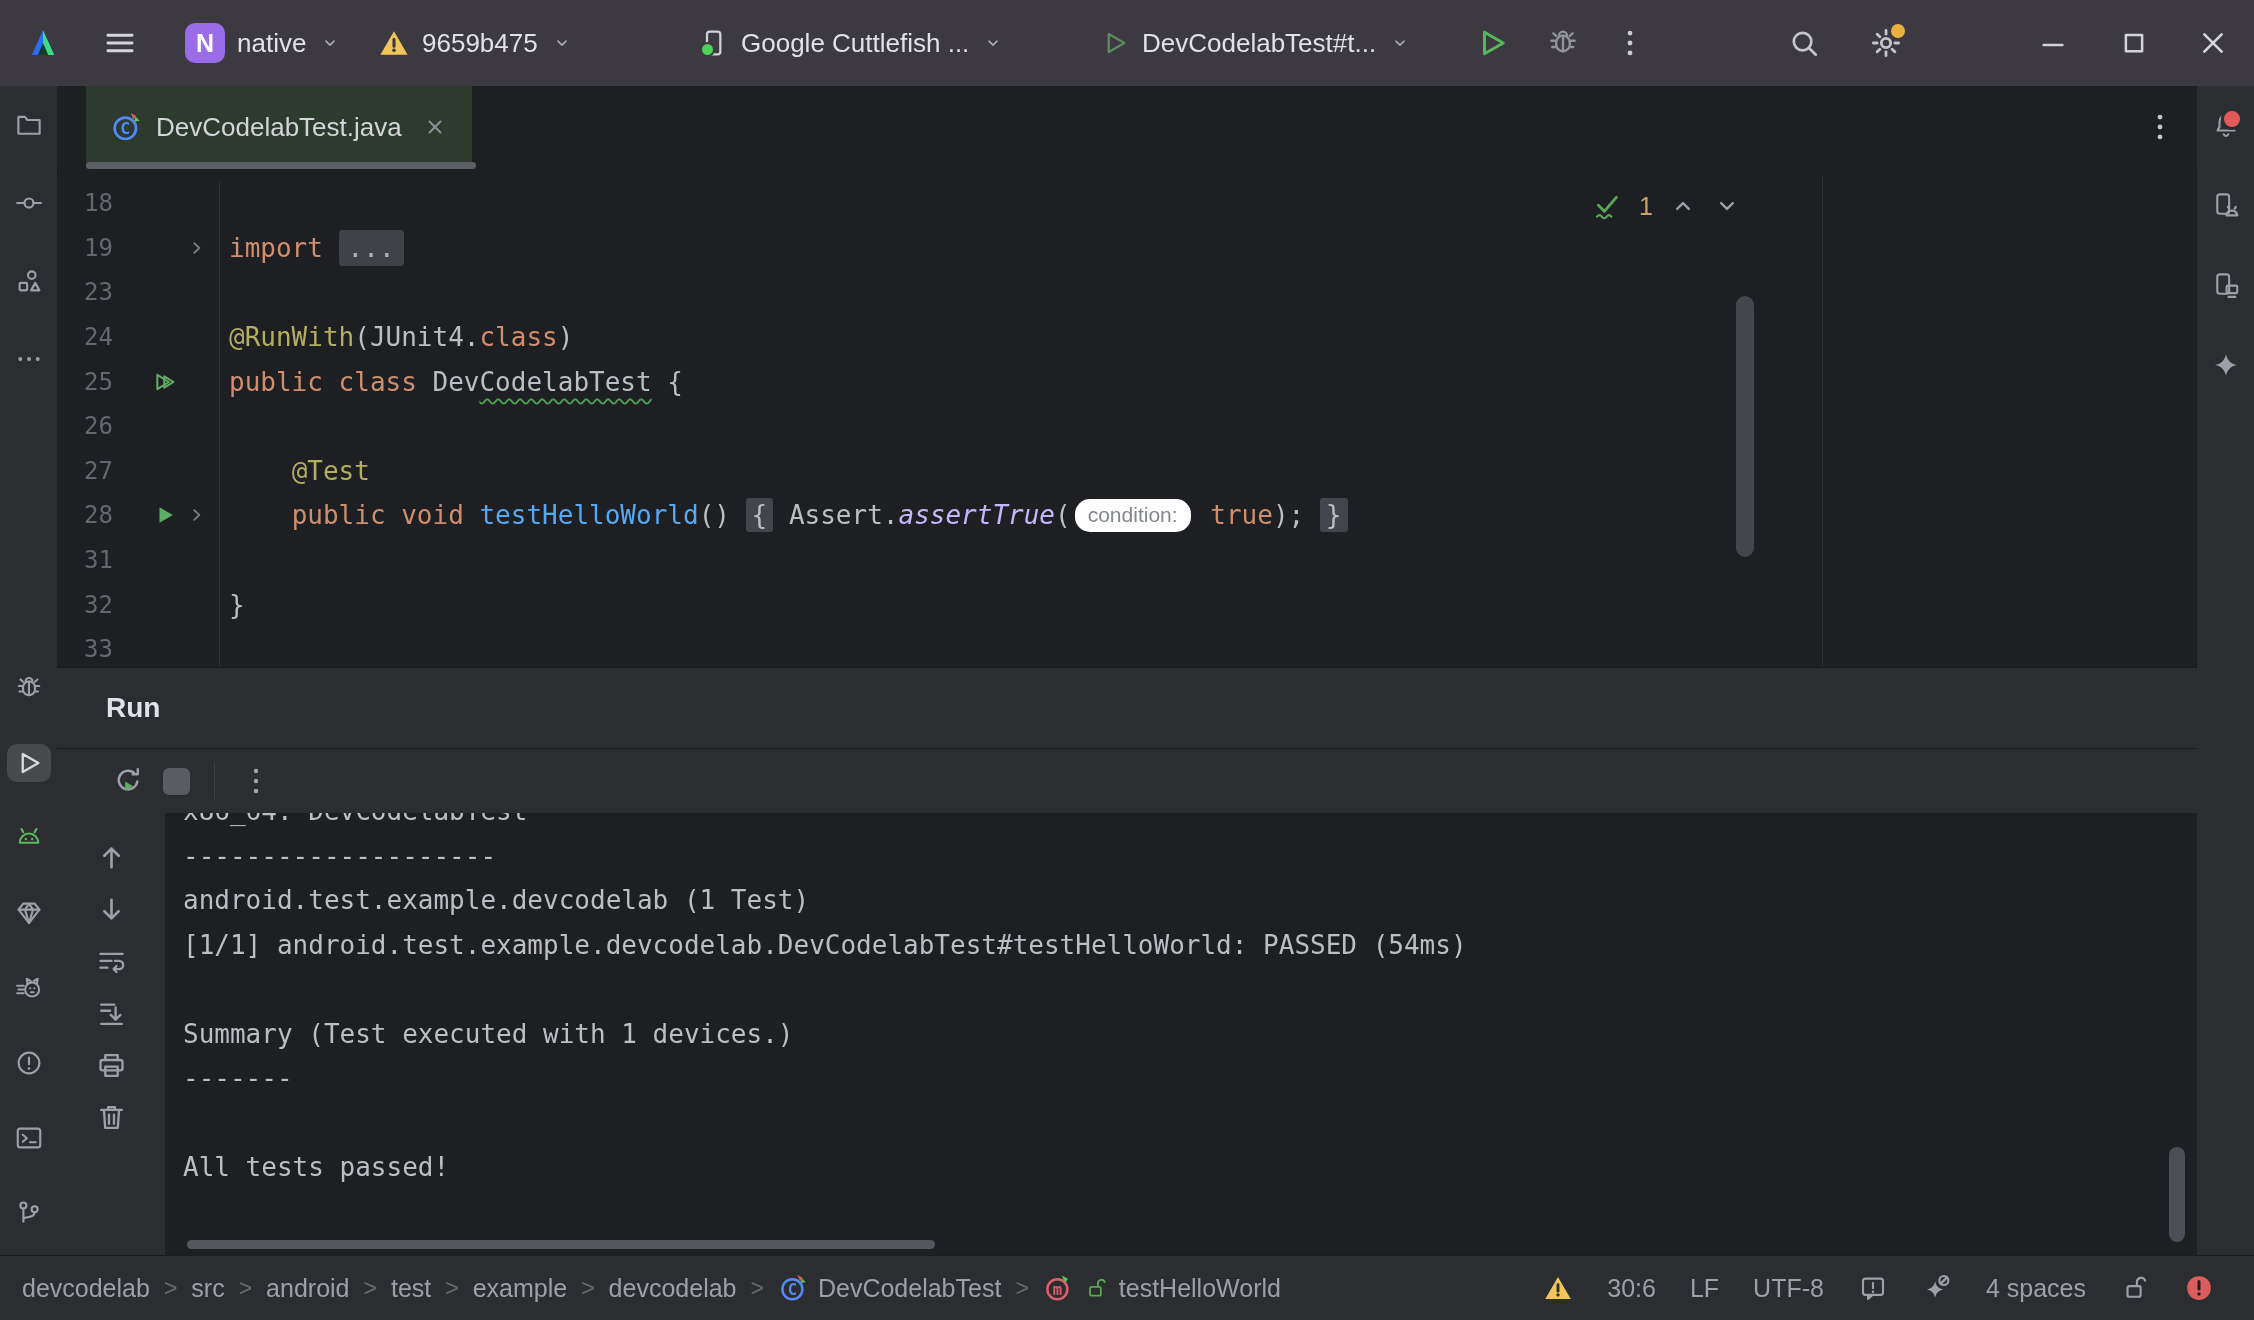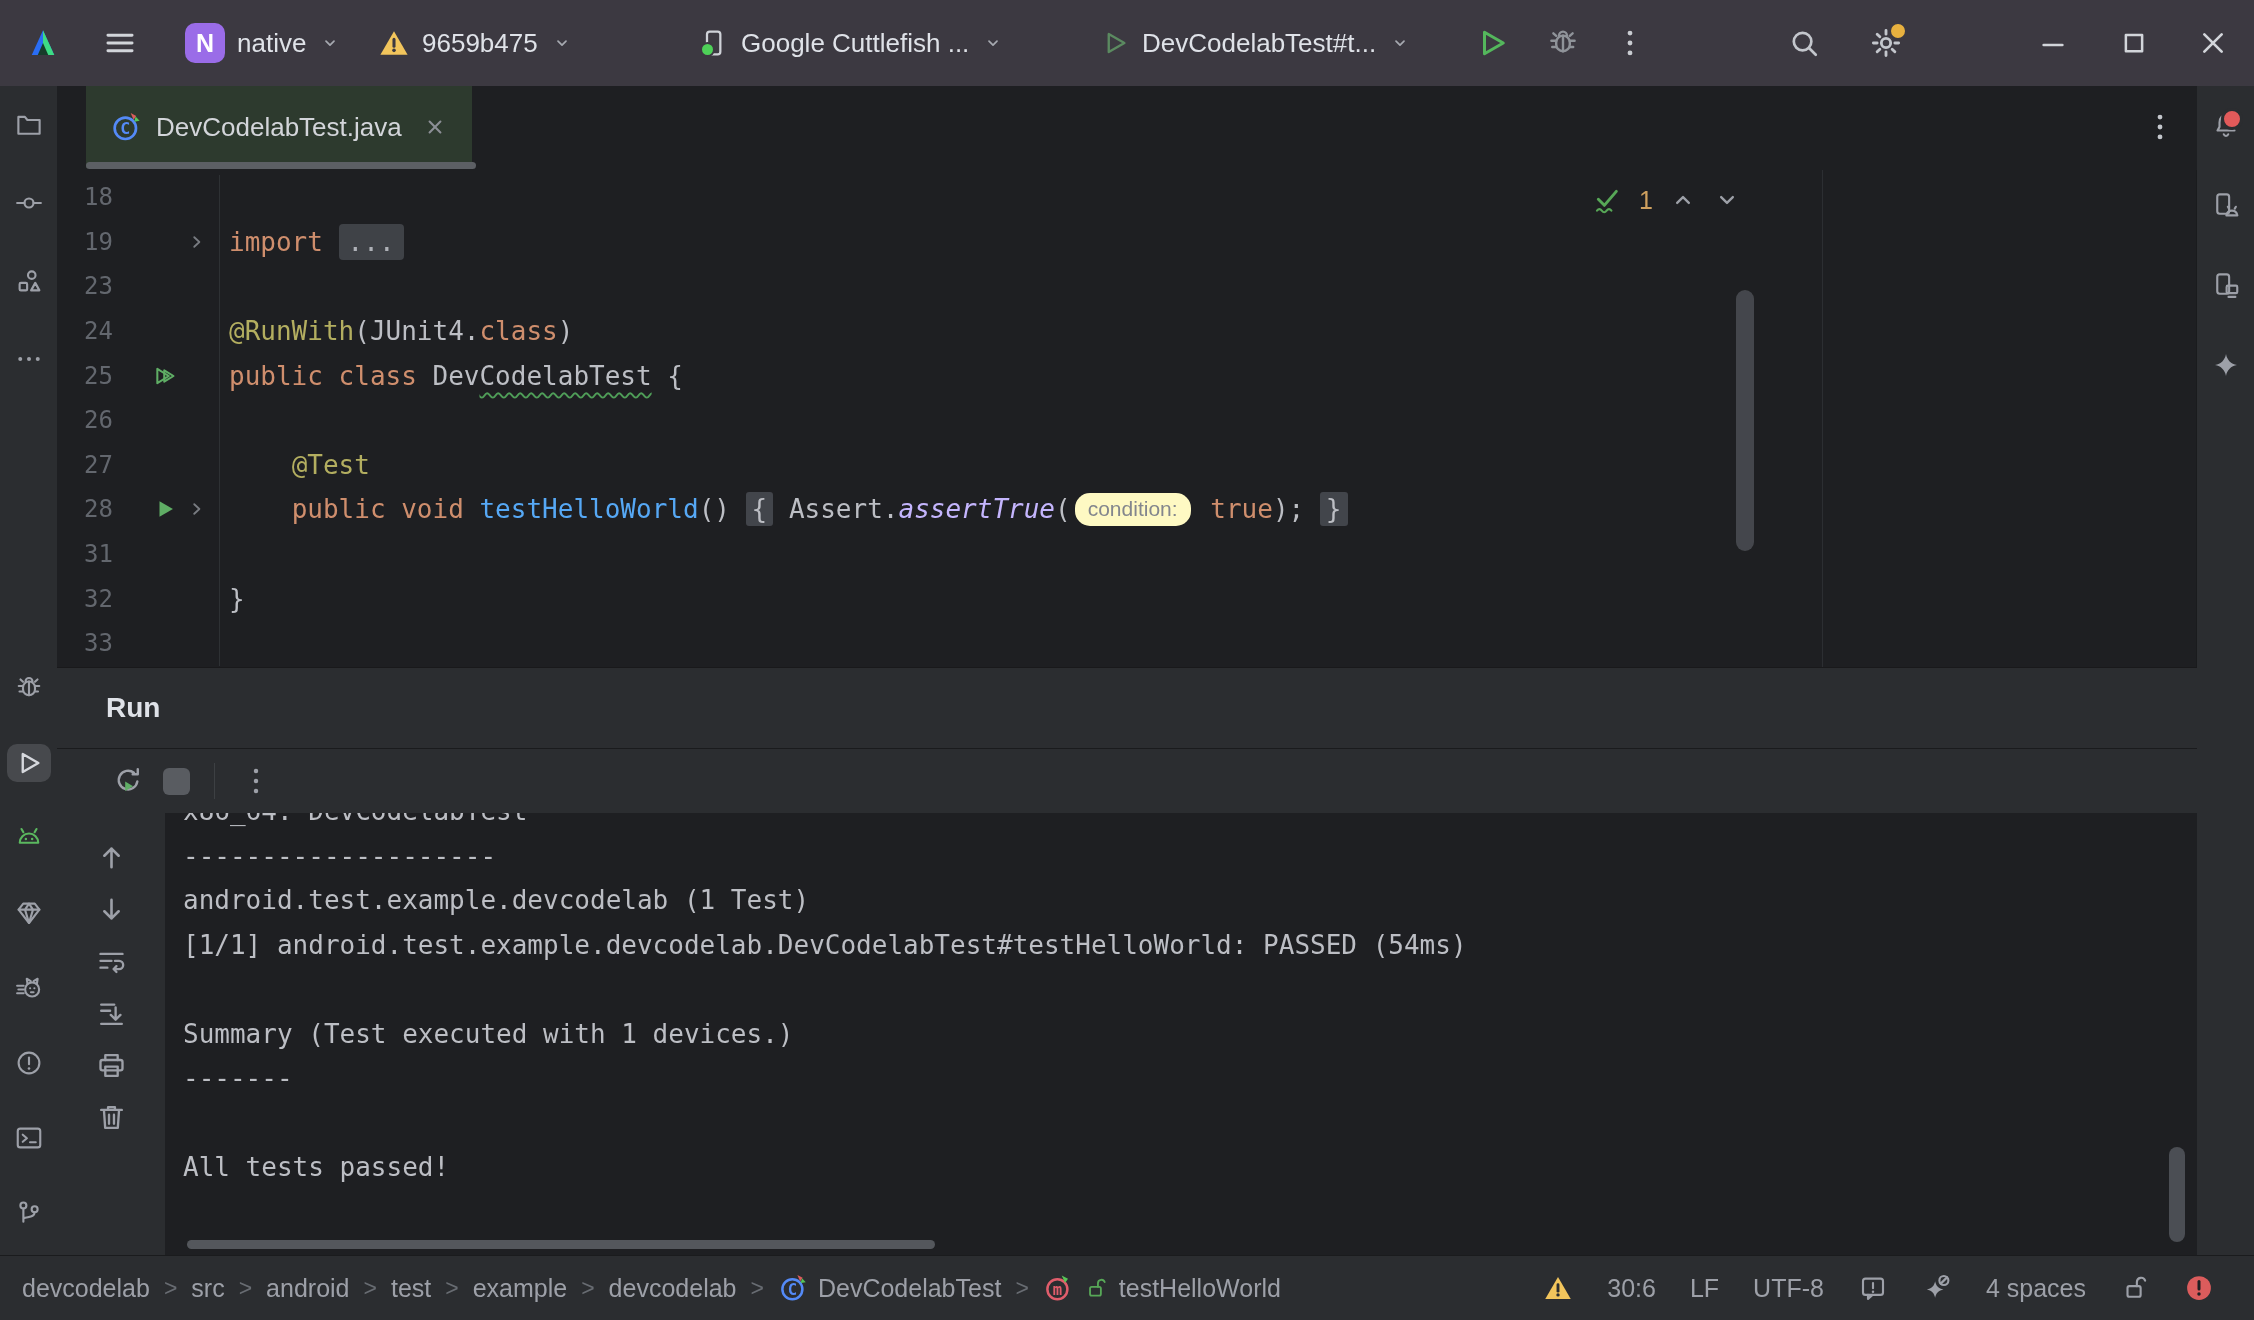--- a/index.html
+++ b/index.html
@@ -44,42 +44,42 @@
   
   #tabbar{position:absolute;left:57px;top:86px;width:2140px;height:84px;background:#1e1f22;}
   #editor-tab{position:relative;display:inline-flex;align-items:center;gap:14px;height:82px;
               padding:0 24px;margin-left:29px;background:#2d3a2e;color:#d3d5da;font-size:26px;}
   #tab-underline{position:absolute;left:29px;top:76px;width:390px;height:7px;background:#5c5f64;
                  border-radius:4px;}
   .tab-close{width:26px;height:26px;color:#8c8f96;margin-left:6px;}
   #tabbar-kebab{position:absolute;right:20px;top:24px;width:34px;height:34px;color:#c3c6cc;}
 
   
-  #editor{position:absolute;left:57px;top:170px;width:1724px;height:497px;background:#1e1f22;}
+  #editor{position:absolute;left:57px;top:176px;width:1724px;height:497px;background:#1e1f22;}
   #guide-line{position:absolute;left:1765px;top:0;bottom:0;width:1px;background:#2c2e32;}
   #code-rows{position:relative;padding-top:5px;}
   .crow{display:flex;align-items:center;height:44.6px;font-family:"DejaVu Sans Mono",monospace;
         font-size:26px;}
   .lnum{width:56px;text-align:right;color:#63676e;font-size:24px;flex:none;}
   .gicons{width:106px;flex:none;display:flex;justify-content:flex-end;align-items:center;
           padding-right:8px;box-sizing:border-box;}
   .slot-run{width:34px;height:30px;display:flex;align-items:center;justify-content:center;}
   .slot-fold{width:28px;height:26px;display:flex;align-items:center;justify-content:center;
              color:#787b81;}
   .slot-run .iwrap{width:26px;height:26px;}
   .slot-fold .iwrap{width:22px;height:22px;}
   .codetext{flex:1;border-left:1px solid #2e3134;padding-left:9px;white-space:pre;height:100%;
             display:flex;align-items:center;color:#bcbec4;}
   .tk.pl{color:#bcbec4;} .tk.kw{color:#cf8e6d;} .tk.ann{color:#b3ae60;} .tk.md{color:#56a8f5;}
   .tk.it{font-style:italic;color:#c4b5fd;}
   .tk.sq{text-decoration:underline;text-decoration-style:wavy;text-decoration-color:#4f9e58;
          text-decoration-thickness:2px;text-underline-offset:7px;}
   .tk.foldbox{background:#3f4247;border-radius:4px;padding:3px 9px;color:#aeb1b7;}
   .tk.foldbrace{background:#42454b;border-radius:3px;padding:2px 6px;color:#bcbec4;}
-  .tk.pill{background:#fef9c3;color:#83868d;border-radius:15px;padding:4px 13px 5px;
+  .tk.pill{background:#ffffff;color:#83868d;border-radius:15px;padding:4px 13px 5px;
            font-family:"Liberation Sans",sans-serif;font-size:21px;margin:0 4px;}
   #inspections{position:absolute;top:14px;right:40px;display:flex;align-items:center;gap:16px;
                color:#9da0a8;font-size:25px;}
   #insp-count{color:#cfa05f;}
   #editor-vscroll{position:absolute;right:27px;top:120px;width:18px;height:261px;
                   background:#4b4e54;border-radius:9px;opacity:.85;}
 
   
   #run-panel{position:absolute;left:57px;top:667px;width:2140px;height:588px;background:#2b2d30;
              border-top:1px solid #19191b;}

